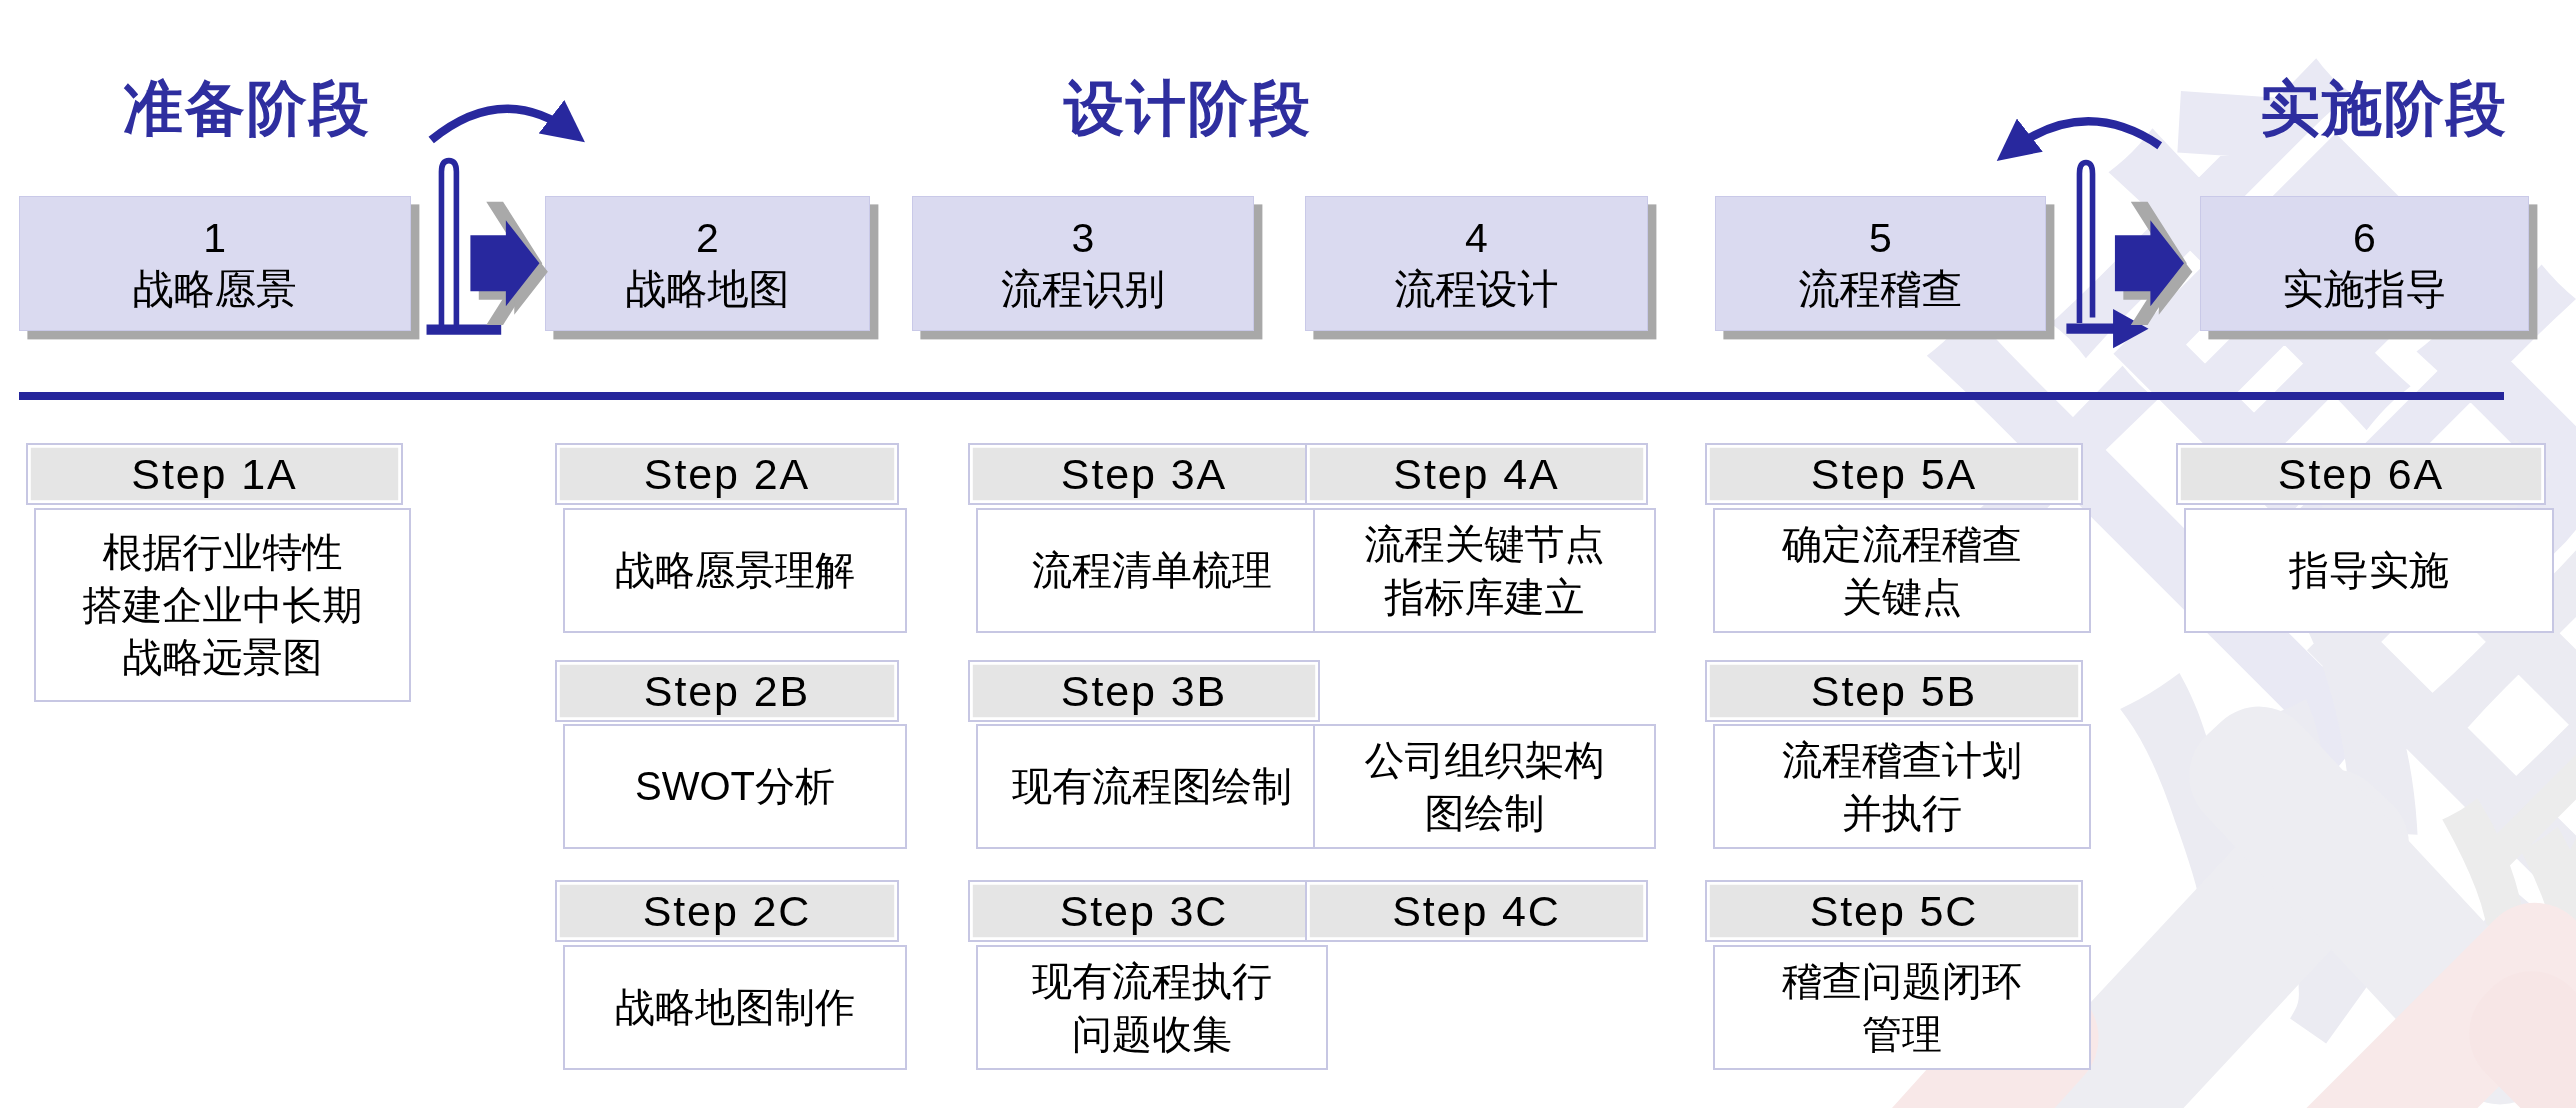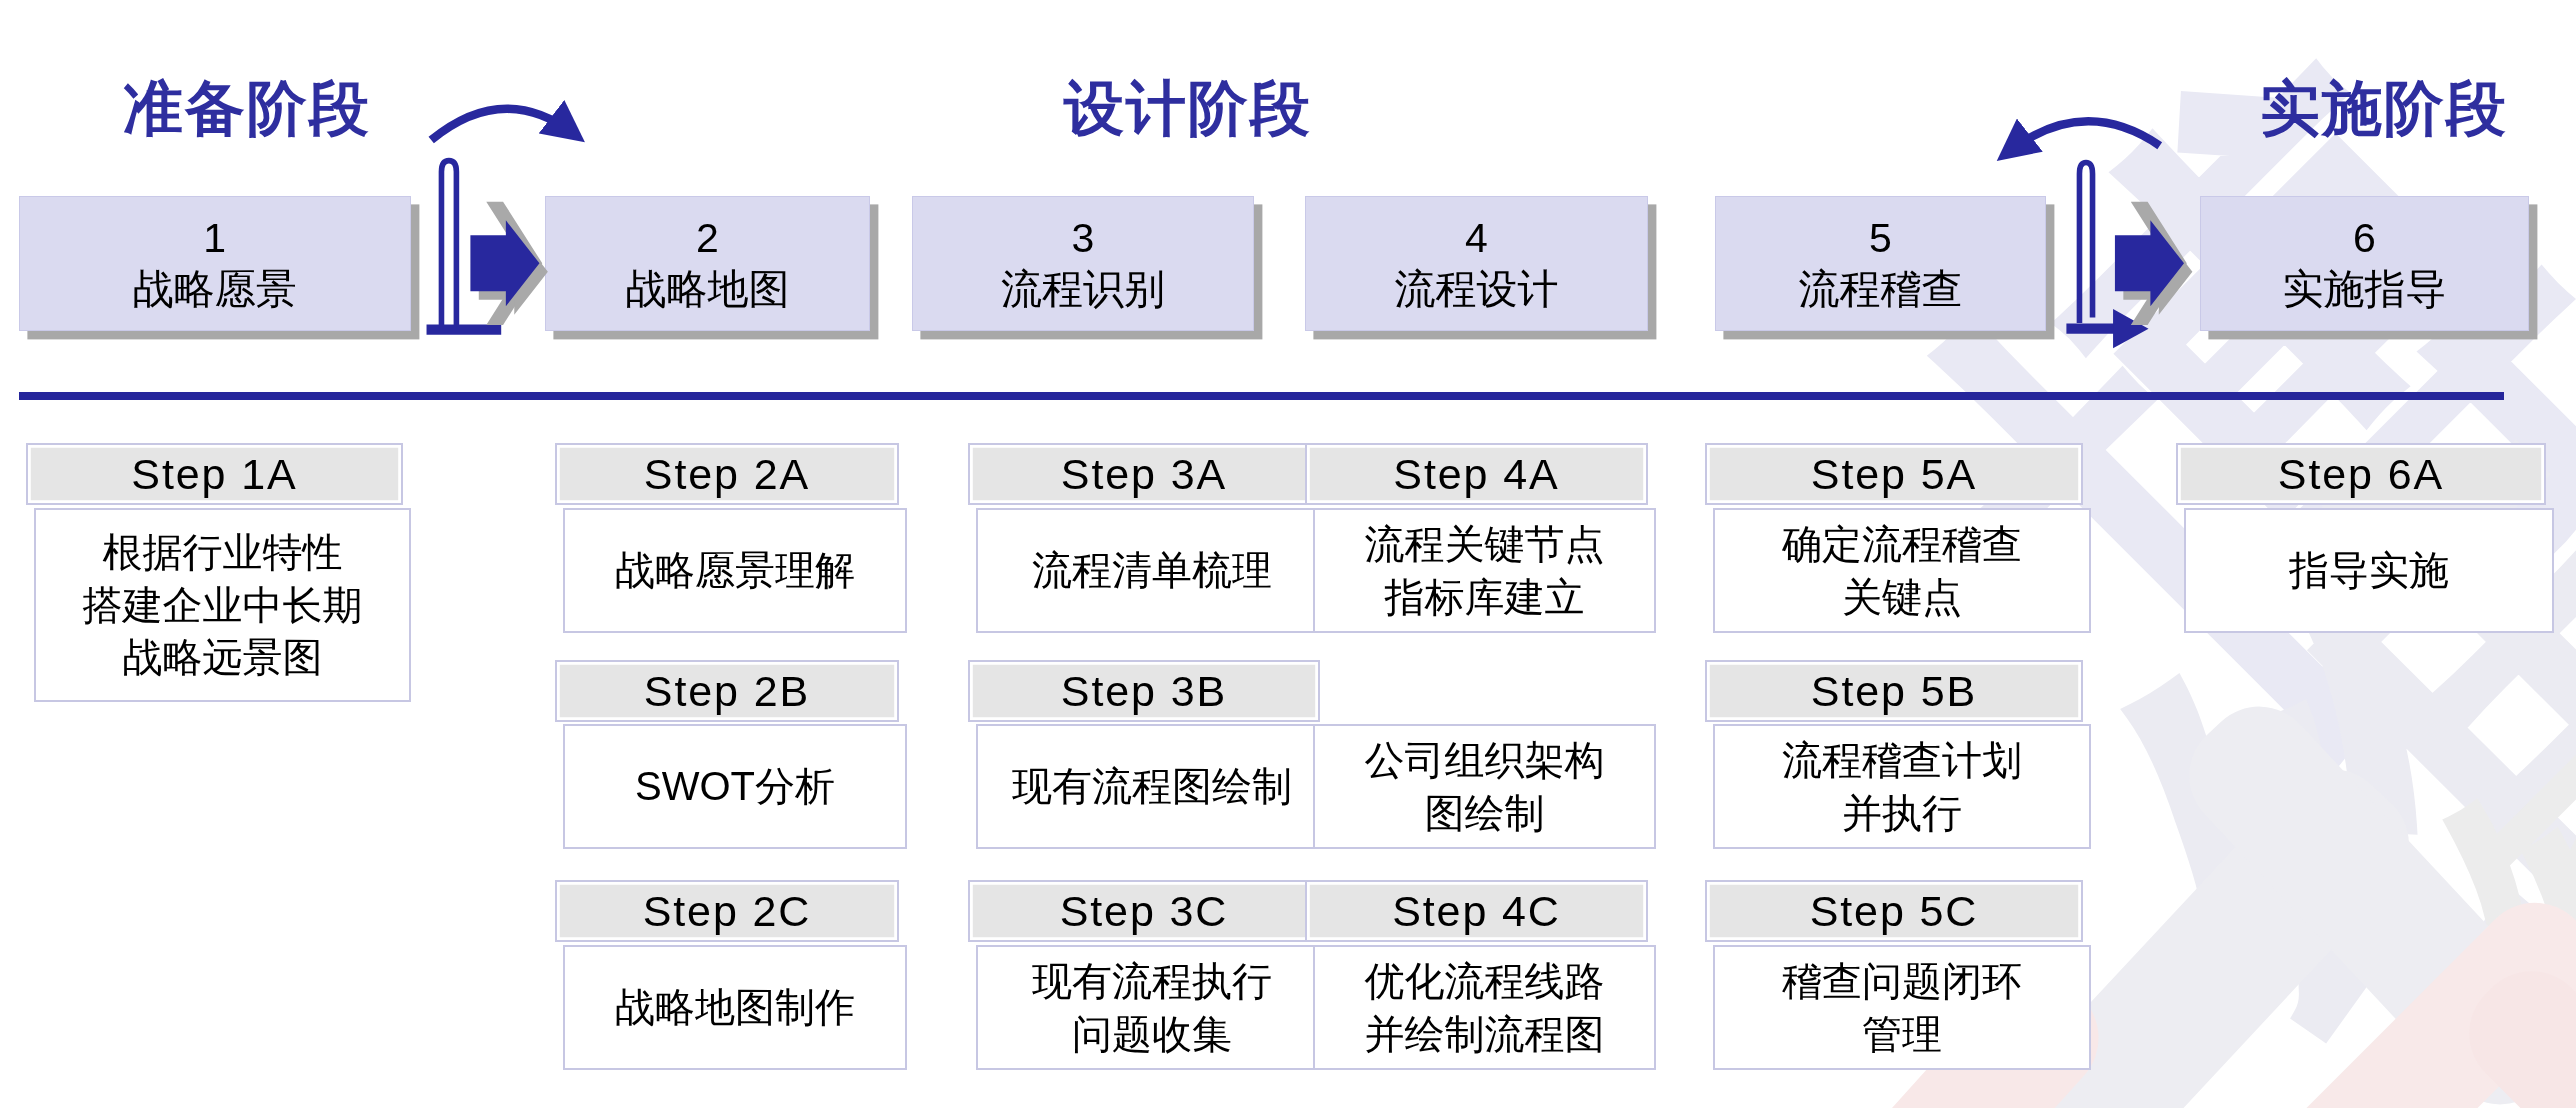--- a/index.html
+++ b/index.html
@@ -115,22 +115,20 @@
   <div class="card-header c3 hC">Step 3C</div>
   <div class="card-body   c3 bC">现有流程执行
 问题收集</div>
 
   <div class="card-header c4 hA">Step 4A</div>
   <div class="card-body   c4 bA">流程关键节点
 指标库建立</div>
   <div class="card-body   c4 bB">公司组织架构
 图绘制</div>
   <div class="card-header c4 hC">Step 4C</div>
-  <div class="card-body   c4 bC">优化流程线路
-并绘制流程图</div>
 
   <div class="card-header c5 hA">Step 5A</div>
   <div class="card-body   c5 bA">确定流程稽查
 关键点</div>
   <div class="card-header c5 hB">Step 5B</div>
   <div class="card-body   c5 bB">流程稽查计划
 并执行</div>
   <div class="card-header c5 hC">Step 5C</div>
   <div class="card-body   c5 bC">稽查问题闭环
 管理</div>

